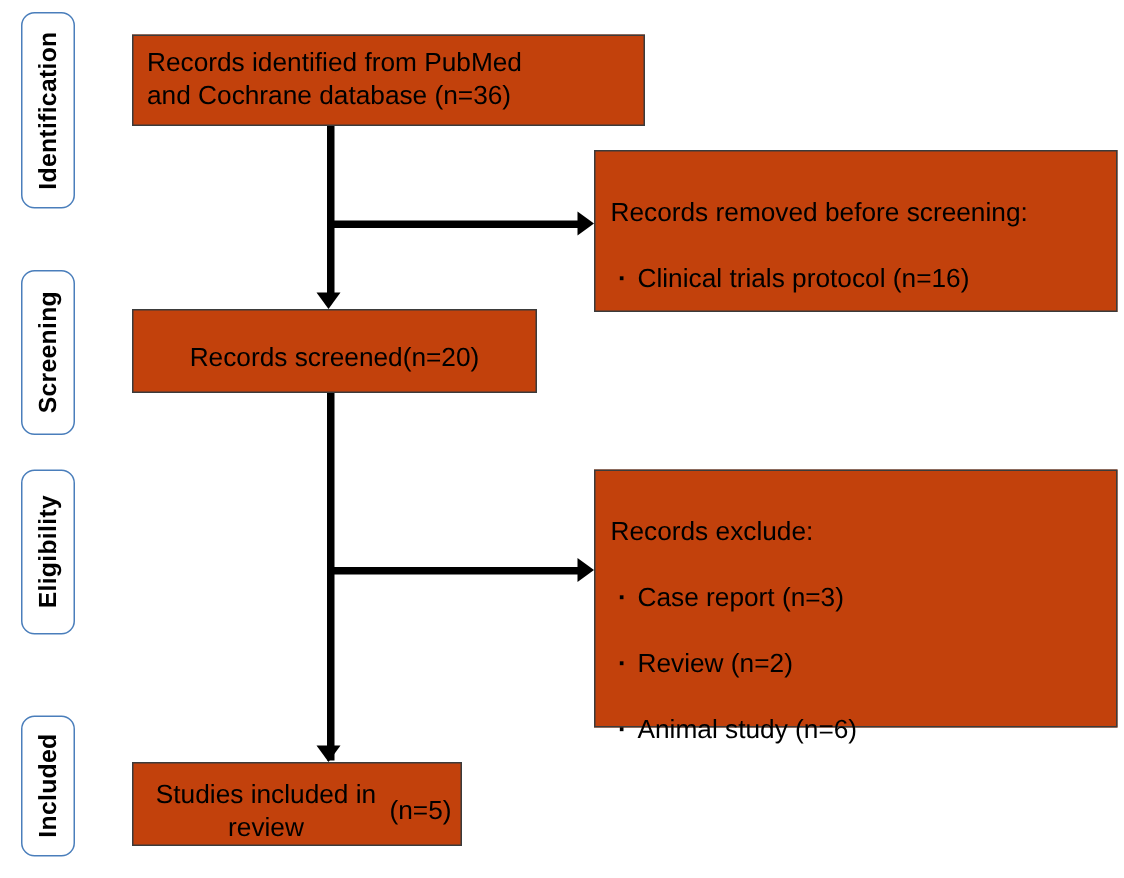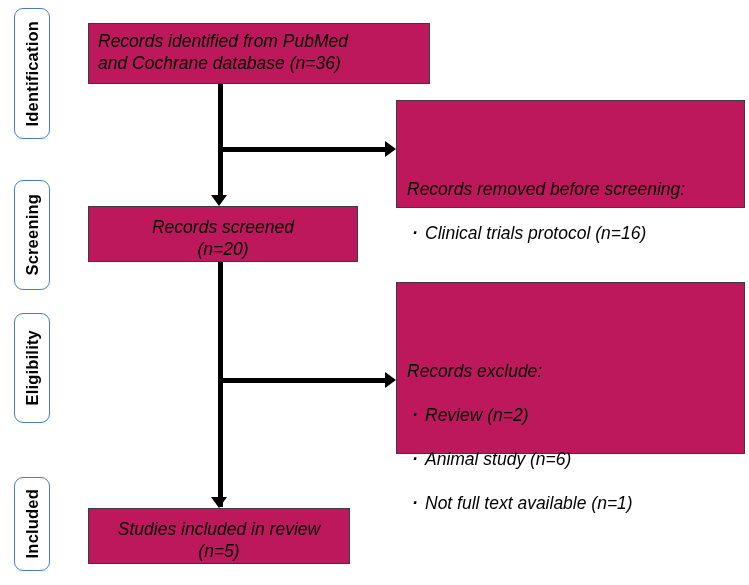--- a/index.html
+++ b/index.html
@@ -39,46 +39,44 @@
     line-height: 1;
     white-space: nowrap;
     color: #000000;
   }
 
   
   .flow-box {
     position: absolute;
     box-sizing: border-box;
     border: 1.6px solid #3b3b3b;
-    background: #be185d;
+    background: #c2410c;
     font-size: 17.5px;
     line-height: 1.26;
     color: #000000;
-    font-style: italic;
   }
   .flow-box .inner {
     padding: 6px 9px;
     white-space: pre-line;
   }
   .flow-box.center .inner {
     text-align: center;
     display: flex;
-    flex-direction: column;
+    flex-direction: row;
     align-items: center;
     justify-content: center;
     height: 100%;
     padding: 4px 6px;
   }
   .flow-box.listbox .inner {
     padding: 7px 10px;
   }
   .list-head {
     display: block;
     white-space: nowrap;
-    margin-top: 48px;
   }
   .list-item {
     display: block;
     white-space: nowrap;
     padding-left: 9px;
     text-indent: 0;
   }
   .list-item::before {
     content: "\00B7";
     display: inline-block;
@@ -158,30 +156,30 @@
     </div>
   </div>
 
   <div class="flow-box center" style="left:88px; top:206px; width:270px; height:56px;">
     <div class="inner">
       <span>Records screened</span>
       <span>(n=20)</span>
     </div>
   </div>
 
-  <div class="flow-box listbox" style="left:396px; top:282px; width:349px; height:172px;">
+  <div class="flow-box listbox" style="left:396px; top:313px; width:349px; height:172px;">
     <div class="inner">
       <span class="list-head">Records exclude:</span>
+      <span class="list-item">Case report (n=3)</span>
       <span class="list-item">Review (n=2)</span>
       <span class="list-item">Animal study (n=6)</span>
-      <span class="list-item">Not full text available (n=1)</span>
       
     </div>
   </div>
 
-  <div class="flow-box center" style="left:88px; top:508px; width:262px; height:56px;">
+  <div class="flow-box center" style="left:88px; top:508px; width:220px; height:56px;">
     <div class="inner">
       <span>Studies included in review</span>
       <span>(n=5)</span>
     </div>
   </div>
 
 </div>
 
 </body></html>

